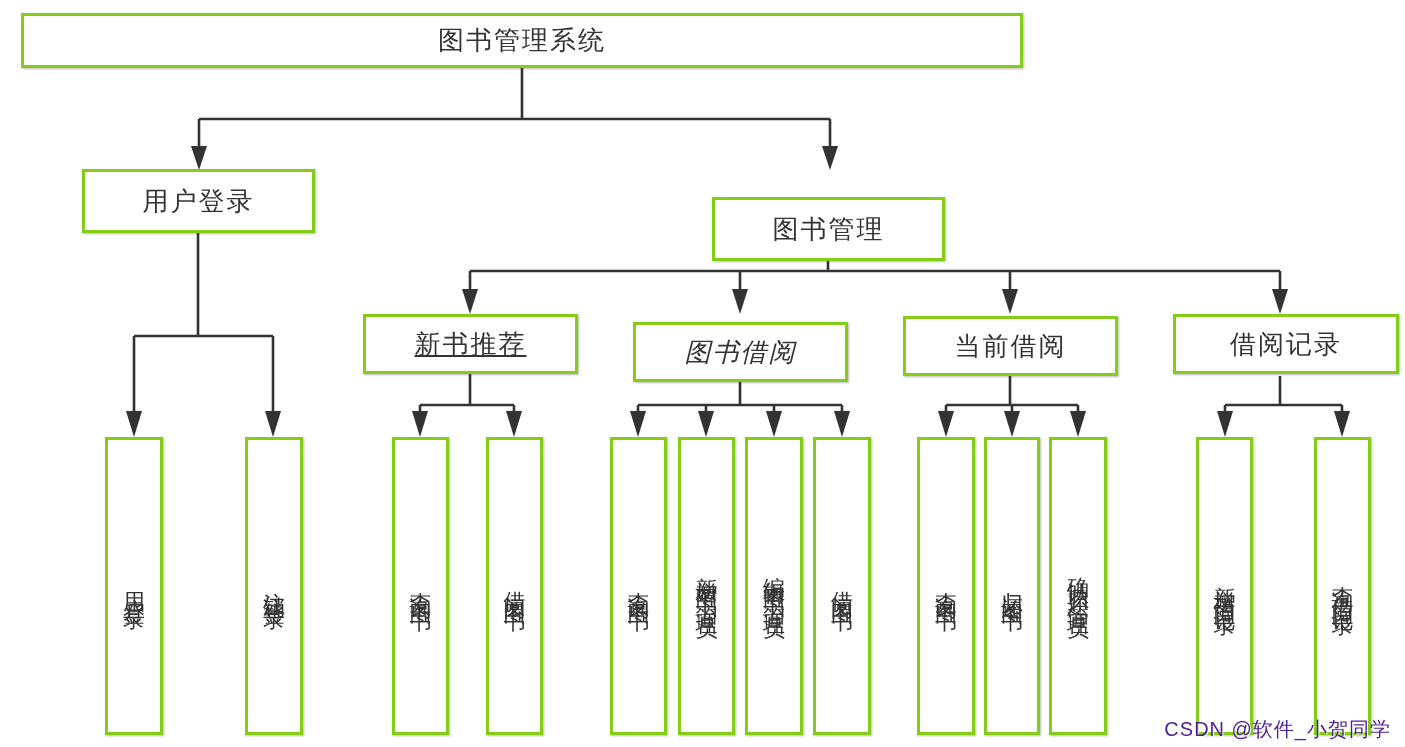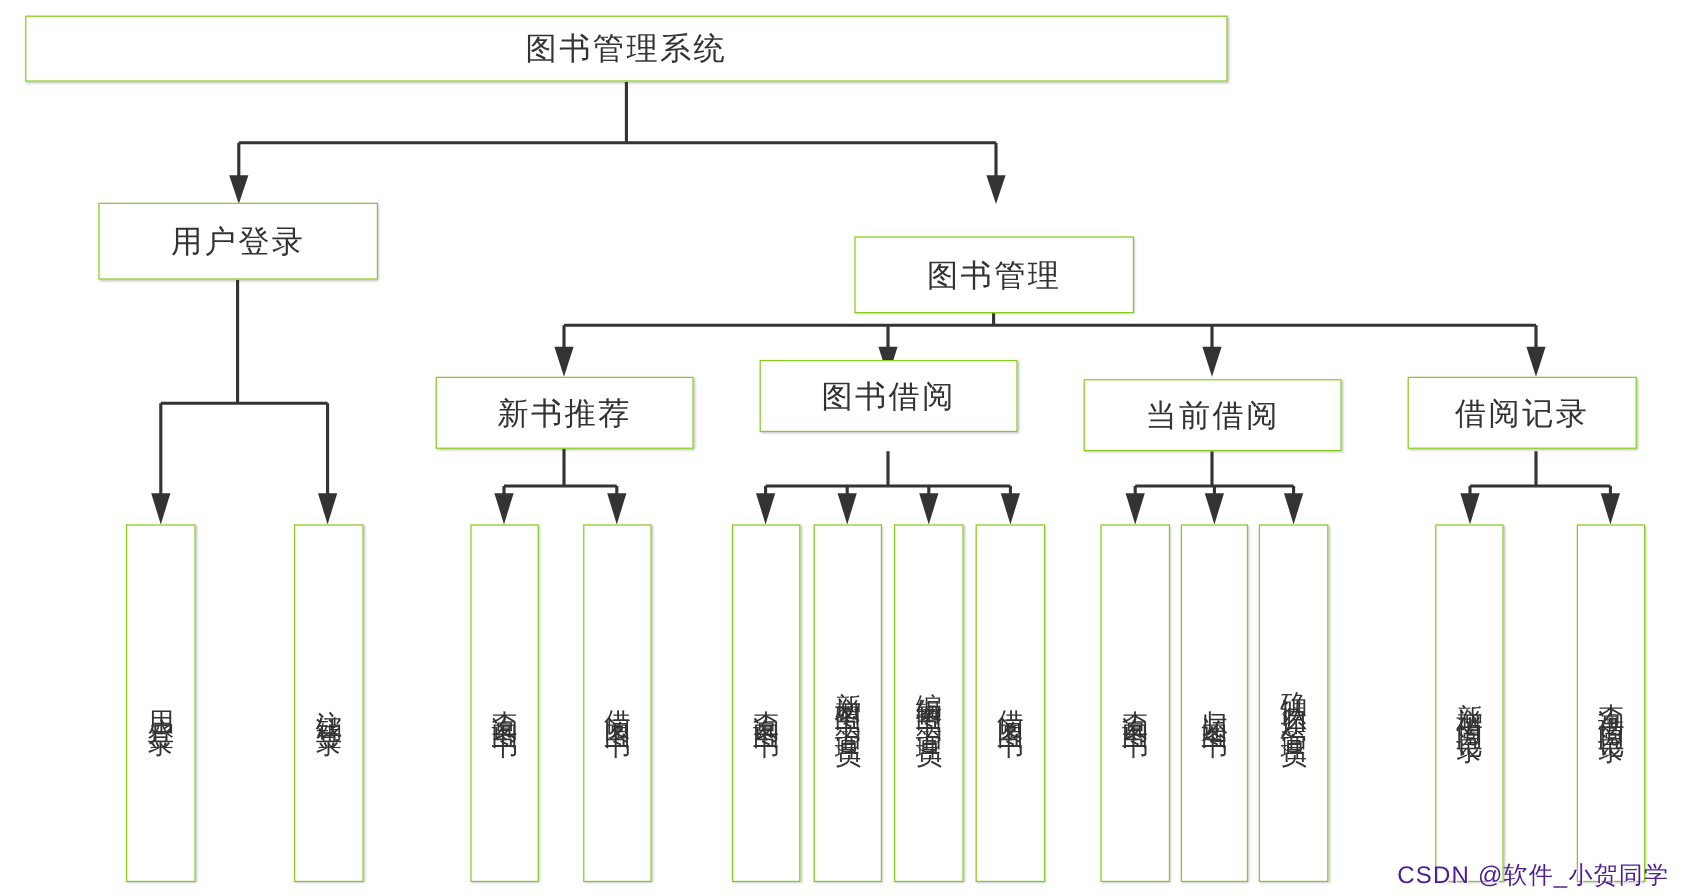--- a/index.html
+++ b/index.html
@@ -22,21 +22,21 @@
     stroke-width: 2.6;
     fill: none;
   }
   .connectors polygon {
     fill: #333333;
     stroke: none;
   }
   .node {
     position: absolute;
     box-sizing: border-box;
-    border: 1px solid #84cc16;
+    border: 3px solid #84cc16;
     background: #ffffff;
     display: flex;
     align-items: center;
     justify-content: center;
     box-shadow: 1px 1px 2px rgba(60,60,60,0.35);
   }
   .h-node .label {
     font-size: 26px;
     letter-spacing: 2px;
     white-space: nowrap;
@@ -113,30 +113,30 @@
     <span class="label">图书管理系统</span>
   </div>
 
   <div class="node h-node" style="left:82px; top:169px; width:233px; height:64px;">
     <span class="label">用户登录</span>
   </div>
   <div class="node h-node" style="left:712px; top:169px; width:233px; height:64px;margin-top:28px;">
     <span class="label">图书管理</span>
   </div>
 
-  <div class="node h-node" style="left:363px; top:314px; width:215px; height:60px;">
+  <div class="node h-node" style="left:363px; top:314px; width:215px; height:60px;text-decoration:underline;">
     <span class="label">新书推荐</span>
   </div>
-  <div class="node h-node" style="left:633px; top:300px; width:215px; height:60px;">
+  <div class="node h-node" style="left:633px; top:322px; width:215px; height:60px;font-style:italic;">
     <span class="label">图书借阅</span>
   </div>
   <div class="node h-node" style="left:903px; top:316px; width:215px; height:60px;">
     <span class="label">当前借阅</span>
   </div>
-  <div class="node h-node" style="left:1173px; top:314px; width:191px; height:60px;">
+  <div class="node h-node" style="left:1173px; top:314px; width:226px; height:60px;">
     <span class="label">借阅记录</span>
   </div>
 
   <div class="node v-node" style="left:105px; top:437px; width:58px; height:298px;">
     <span class="label">用户登录</span>
   </div>
   <div class="node v-node" style="left:245px; top:437px; width:58px; height:298px;">
     <span class="label">注销登录</span>
   </div>
 

